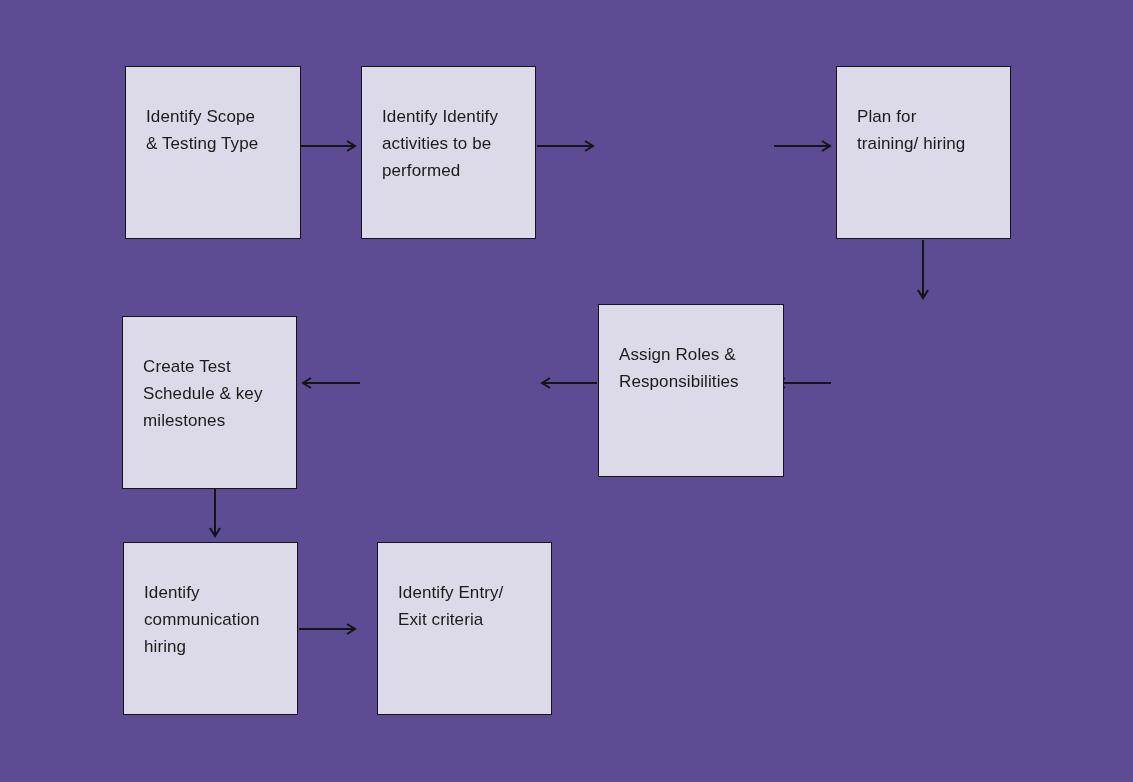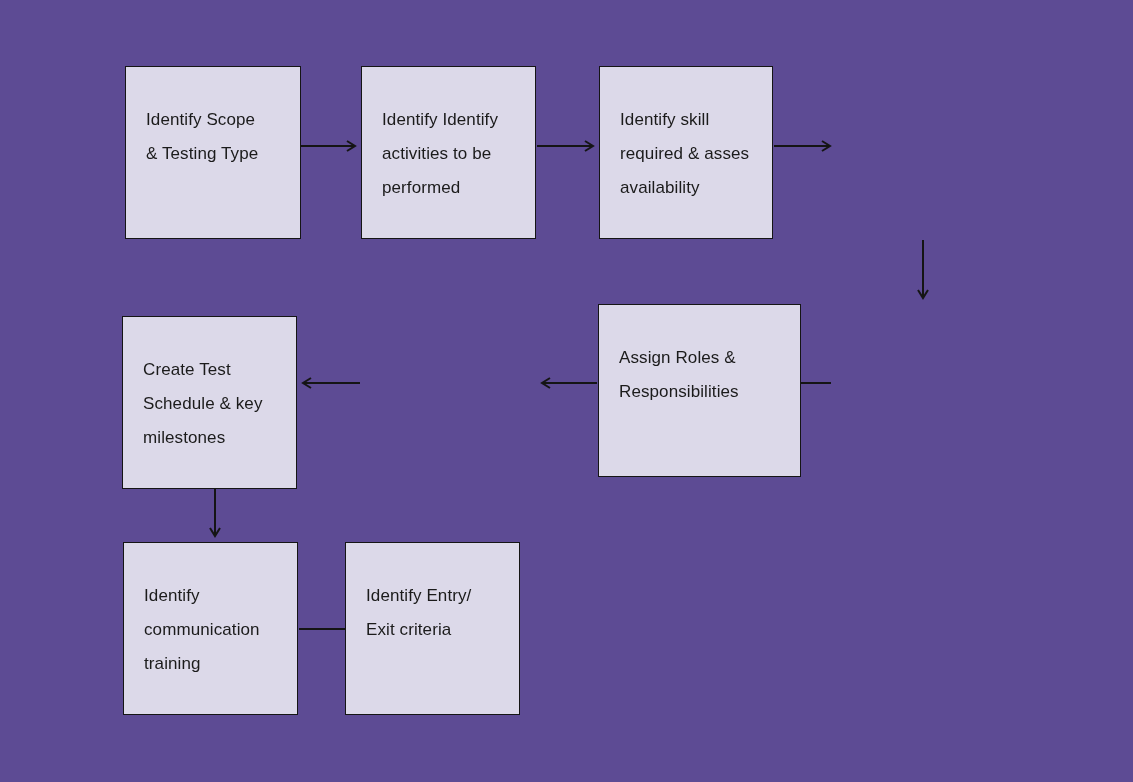--- a/index.html
+++ b/index.html
@@ -23,21 +23,21 @@
     background: var(--background, #5D4B94);
     overflow: hidden;
   }
   .node {
     position: absolute;
     box-sizing: border-box;
     background: var(--node-fill, #DCD9E9);
     border: 1.5px solid var(--node-border, #151515);
     color: var(--text, #1B1B1B);
     font-size: 17px;
-    line-height: 34px;
+    line-height: 27px;
     padding: 36px 16px 4px 20px;
     white-space: pre-line;
     letter-spacing: 0.1px;
   }
   .arrows {
     position: absolute;
     left: 0;
     top: 0;
     pointer-events: none;
   }
@@ -68,34 +68,33 @@
     <line x1="299" y1="629" x2="354" y2="629" marker-end="url(#arw)"></line>
   </svg>
 
   <div class="node" style="left:125px; top:66px; width:176px; height:173px">Identify Scope
 &amp; Testing Type</div>
 
   <div class="node" style="left:361px; top:66px; width:175px; height:173px">Identify Identify
 activities to be
 performed</div>
 
-  <div class="node" style="left:599px; top:66px; width:174px; height:173px">Identify skill
-required &amp; asses
-availability</div>
+
+  <div class="node" style="left:836px; top:66px; width:175px; height:173px">Plan for
+training/ hiring</div>
 
 
-
-  <div class="node" style="left:598px; top:304px; width:203px; height:173px">Assign Roles &amp;
+  <div class="node" style="left:598px; top:304px; width:186px; height:173px">Assign Roles &amp;
 Responsibilities</div>
 
 
   <div class="node" style="left:122px; top:316px; width:175px; height:173px">Create Test
 Schedule &amp; key
 milestones</div>
 
   <div class="node" style="left:123px; top:542px; width:175px; height:173px">Identify
 communication
-training</div>
+hiring</div>
 
-  <div class="node" style="left:345px; top:542px; width:175px; height:173px">Identify Entry/
+  <div class="node" style="left:377px; top:542px; width:175px; height:173px">Identify Entry/
 Exit criteria</div>
 
 </div>
 
 </body></html>

